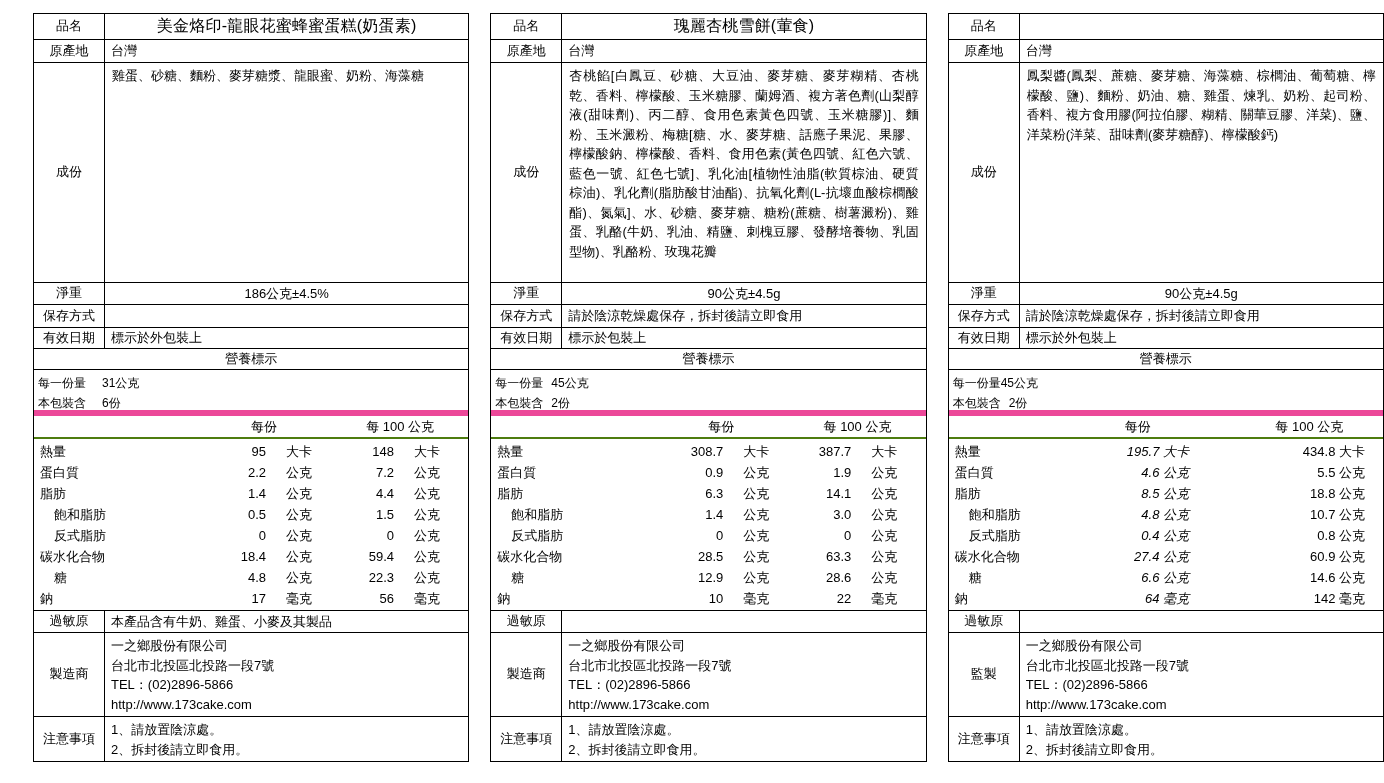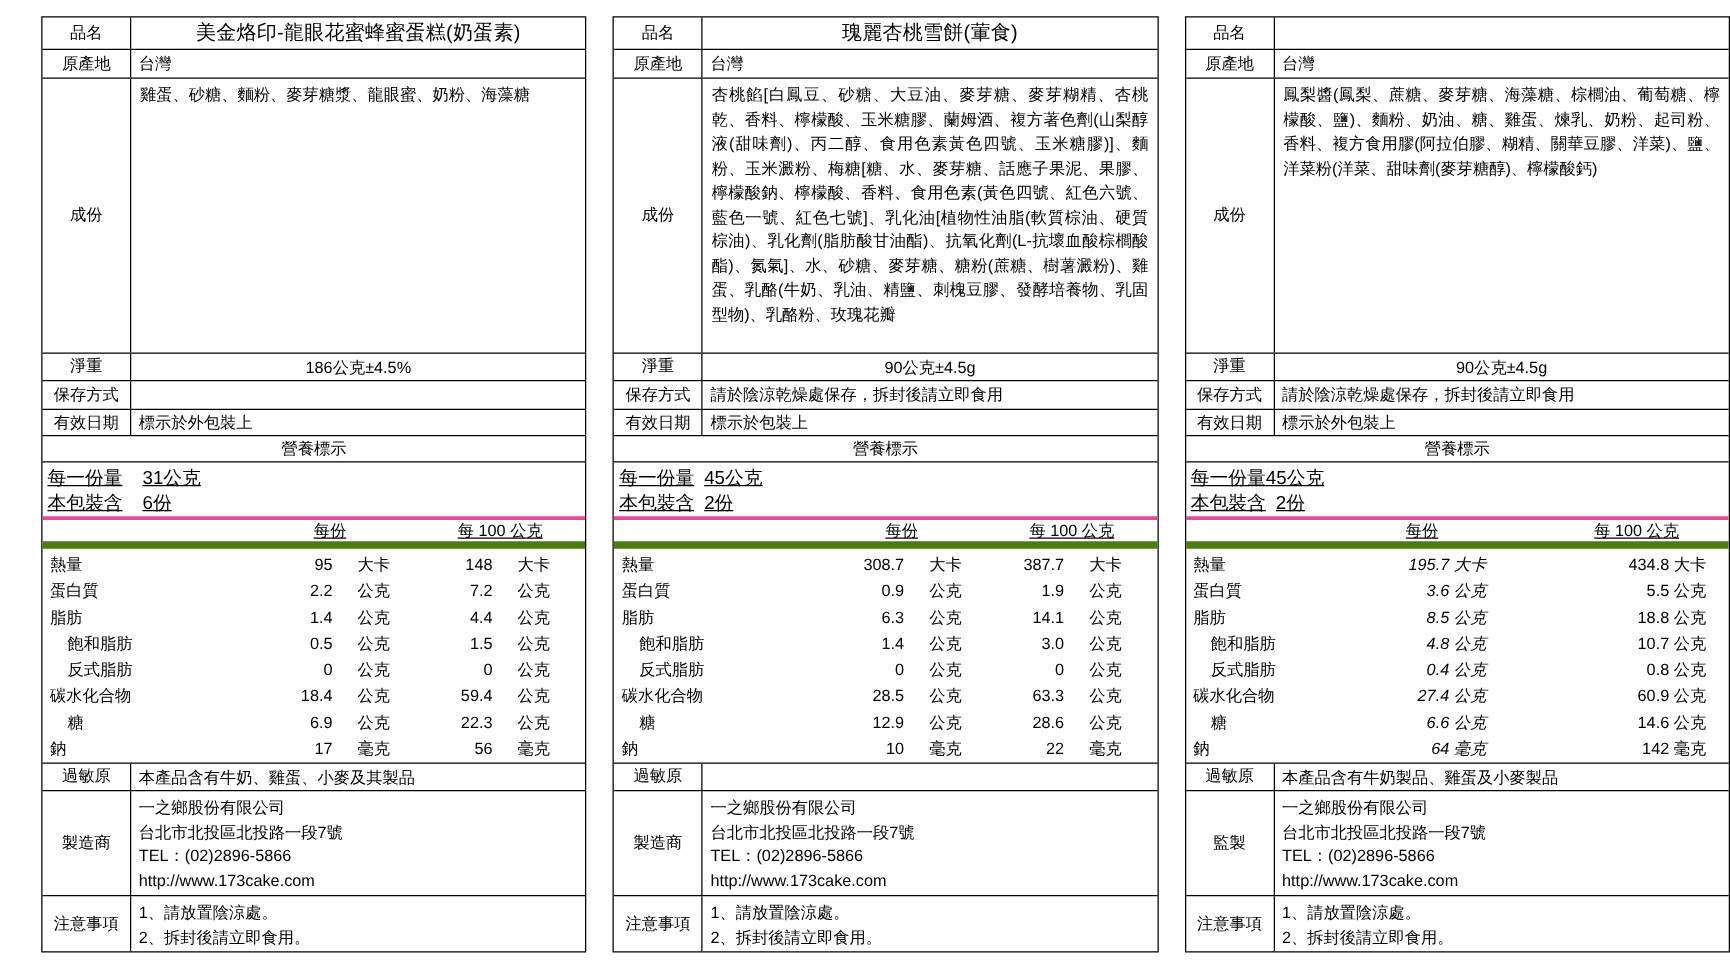--- a/index.html
+++ b/index.html
@@ -31,26 +31,26 @@
   .r-storage { height:23px; }
   .r-expiry { height:21px; }
   .r-allergen { height:22px; }
   .r-maker { height:84px; }
   .r-maker .val, .r-notes .val { display:block; padding:3px 6px; line-height:19.5px; }
   .r-notes { height:44px; border-bottom:none; }
   .fullrow {
     border-bottom:1px solid #000; text-align:center; font-size:13px;
     height:21px; line-height:20px;
   }
-  .servings { border-bottom:3px solid #ec4899; height:46px; padding:3px 4px; font-size:15px;text-decoration:underline; }
+  .servings { border-bottom:6px solid #ec4899; height:46px; padding:3px 4px; font-size:12px; }
   .sline { display:flex; gap:16px; line-height:20px; }
   .c2 .sline { gap:8px; }
   .c3 .sline1 { gap:0; }
   .c3 .sline2 { gap:8px; }
-  .nhead { display:grid; border-bottom:6px solid #4d7c0f; font-size:13px; height:23px; align-items:center; padding:0 6px;text-decoration:underline; }
+  .nhead { display:grid; border-bottom:2px solid #4d7c0f; font-size:13px; height:23px; align-items:center; padding:0 6px; }
   .nhead.std { grid-template-columns:150px 148px 1fr; }
   .nhead.mgd { grid-template-columns:135px 96px 1fr; }
   .nhead .h { text-align:center; }
   .nhead.mgd .h2 { padding-left:56px; }
   .nrows { border-bottom:1px solid #000; padding:2px 6px; font-size:13px; height:172px; }
   .nrow { display:grid; height:21px; align-items:center; }
   .nrows.std .nrow { grid-template-columns:150px 76px 72px 56px 1fr; }
   .nrows.mgd .nrow { grid-template-columns:1fr 90px 188px; }
   .nname.ind { padding-left:14px; }
   .nv, .nv2 { text-align:right; }
@@ -141,21 +141,21 @@
         </div>
         <div class="nrow">
           <span class="nname">碳水化合物</span>
           <span class="nv">18.4</span>
           <span class="nu">公克</span>
           <span class="nv2">59.4</span>
           <span class="nu2">公克</span>
         </div>
         <div class="nrow">
           <span class="nname ind">糖</span>
-          <span class="nv">6.9</span>
+          <span class="nv">4.8</span>
           <span class="nu">公克</span>
           <span class="nv2">22.3</span>
           <span class="nu2">公克</span>
         </div>
         <div class="nrow">
           <span class="nname">鈉</span>
           <span class="nv">17</span>
           <span class="nu">毫克</span>
           <span class="nv2">56</span>
           <span class="nu2">毫克</span>
@@ -344,21 +344,21 @@
       <span class="h h2">每 100 公克</span>
     </div>
     <div class="nrows mgd">
         <div class="nrow">
           <span class="nname">熱量</span>
           <span class="nv m">195.7 大卡</span>
           <span class="nv2 m">434.8 大卡</span>
         </div>
         <div class="nrow">
           <span class="nname">蛋白質</span>
-          <span class="nv m">3.6 公克</span>
+          <span class="nv m">4.6 公克</span>
           <span class="nv2 m">5.5 公克</span>
         </div>
         <div class="nrow">
           <span class="nname">脂肪</span>
           <span class="nv m">8.5 公克</span>
           <span class="nv2 m">18.8 公克</span>
         </div>
         <div class="nrow">
           <span class="nname ind">飽和脂肪</span>
           <span class="nv m">4.8 公克</span>
@@ -380,21 +380,20 @@
           <span class="nv2 m">14.6 公克</span>
         </div>
         <div class="nrow">
           <span class="nname">鈉</span>
           <span class="nv m">64 毫克</span>
           <span class="nv2 m">142 毫克</span>
         </div>
       </div>
     <div class="row r-allergen">
       <div class="lbl">過敏原</div>
-      <div class="val">本產品含有牛奶製品、雞蛋及小麥製品</div>
     </div>
     <div class="row r-maker">
       <div class="lbl">監製</div>
       <div class="val">
         <div>一之鄉股份有限公司</div>
         <div>台北市北投區北投路一段7號</div>
         <div>TEL：(02)2896-5866</div>
         <div>http://www.173cake.com</div>
       </div>
     </div>

